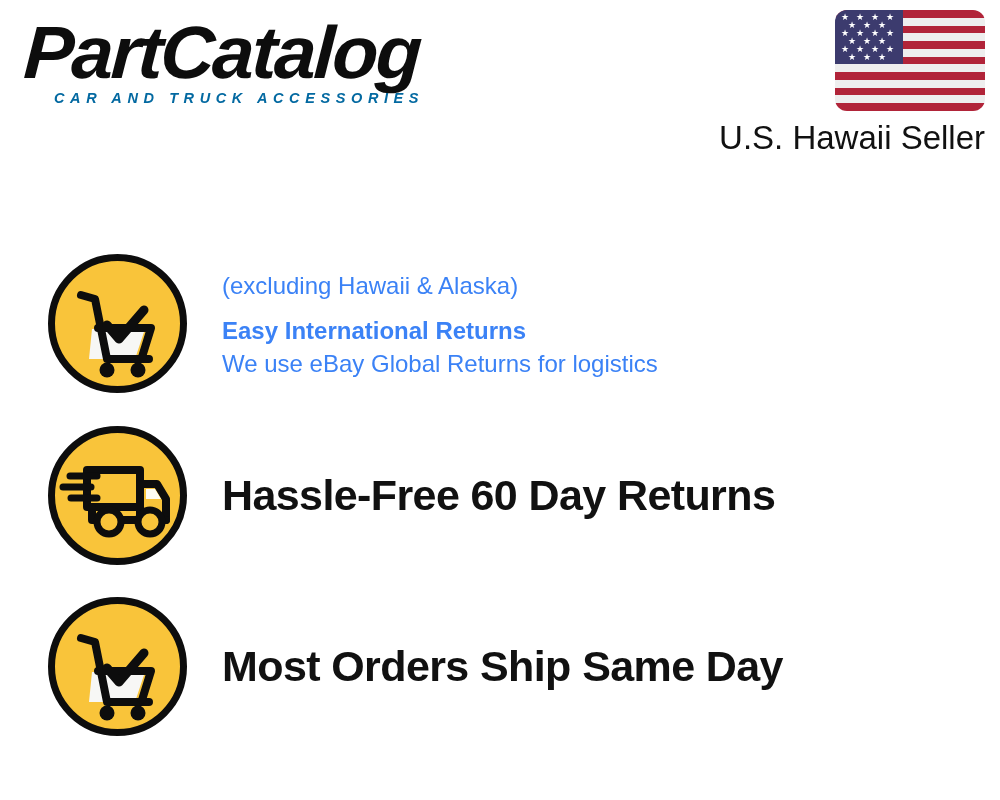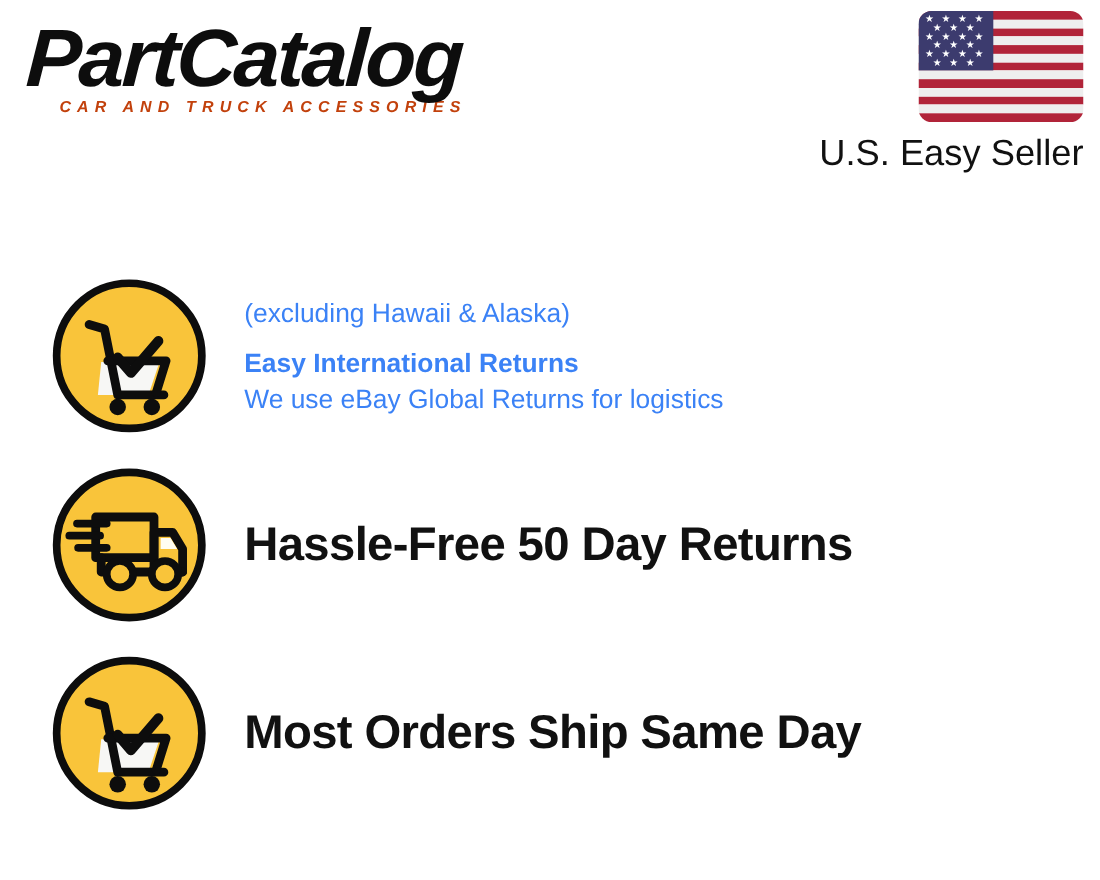--- a/index.html
+++ b/index.html
@@ -42,21 +42,21 @@
     transform: scaleX(1.02) skewX(-3deg);
     transform-origin: left center;
     white-space: nowrap;
   }
   .brand-tagline {
     font-family: "Liberation Sans", sans-serif;
     font-size: 14.5px;
     font-weight: 700;
     font-style: italic;
     letter-spacing: 5.6px;
-    color: #c2410c;
+    color: #0369a1;
     margin-top: 2px;
     margin-left: 30px;
     white-space: nowrap;
   }
 
   .seller-block {
     position: absolute;
     right: 15px;
     top: 10px;
     width: 290px;
@@ -198,21 +198,21 @@
       <span class="star" style="left:28px; top:27px">★</span>
       <span class="star" style="left:43px; top:27px">★</span>
       <span class="star" style="left:6px;  top:35px">★</span>
       <span class="star" style="left:21px; top:35px">★</span>
       <span class="star" style="left:36px; top:35px">★</span>
       <span class="star" style="left:51px; top:35px">★</span>
       <span class="star" style="left:13px; top:43px">★</span>
       <span class="star" style="left:28px; top:43px">★</span>
       <span class="star" style="left:43px; top:43px">★</span>
     </span>
-    <span class="seller-text">U.S. Easy Seller</span>
+    <span class="seller-text">U.S. Hawaii Seller</span>
   </div>
 
 </div>
 
 <div class="features">
 
   <div class="feature-row row-0">
     <div class="badge">
       <svg viewBox="0 0 145 145" width="145" height="145" aria-hidden="true">
         <circle cx="72.5" cy="72.5" r="66" fill="#f9c43a" stroke="#0d0d0d" stroke-width="7"></circle>
@@ -240,21 +240,21 @@
         <path d="M101 66 L110 66 L116 76 L101 76 Z" fill="#fffdf2"></path>
         <path d="M47 84 L47 97 L121 97" fill="none" stroke="#0d0d0d" stroke-width="8" stroke-linecap="round" stroke-linejoin="round"></path>
         <line x1="25" y1="53" x2="52" y2="53" stroke="#0d0d0d" stroke-width="7" stroke-linecap="round"></line>
         <line x1="18" y1="64" x2="46" y2="64" stroke="#0d0d0d" stroke-width="7" stroke-linecap="round"></line>
         <line x1="26" y1="75" x2="52" y2="75" stroke="#0d0d0d" stroke-width="7" stroke-linecap="round"></line>
         <circle cx="64" cy="99" r="12" fill="#f9c43a" stroke="#0d0d0d" stroke-width="7"></circle>
         <circle cx="105" cy="99" r="12" fill="#f9c43a" stroke="#0d0d0d" stroke-width="7"></circle>
       </svg>
     </div>
     <div class="feature-text">
-      <div class="feature-title">Hassle-Free 50 Day Returns</div>
+      <div class="feature-title">Hassle-Free 60 Day Returns</div>
     </div>
   </div>
 
   <div class="feature-row row-2">
     <div class="badge">
       <svg viewBox="0 0 145 145" width="145" height="145" aria-hidden="true">
         <circle cx="72.5" cy="72.5" r="66" fill="#f9c43a" stroke="#0d0d0d" stroke-width="7"></circle>
         <path d="M44 108 L90 108 L100 78 L47 78 Z" fill="#f7f7f5"></path>
         <path d="M36 44 L50 48 L62 108 L104 108" fill="none" stroke="#0d0d0d" stroke-width="8" stroke-linecap="round" stroke-linejoin="round"></path>
         <path d="M53 77 L106 77 L97 106" fill="none" stroke="#0d0d0d" stroke-width="8" stroke-linecap="round" stroke-linejoin="round"></path>

